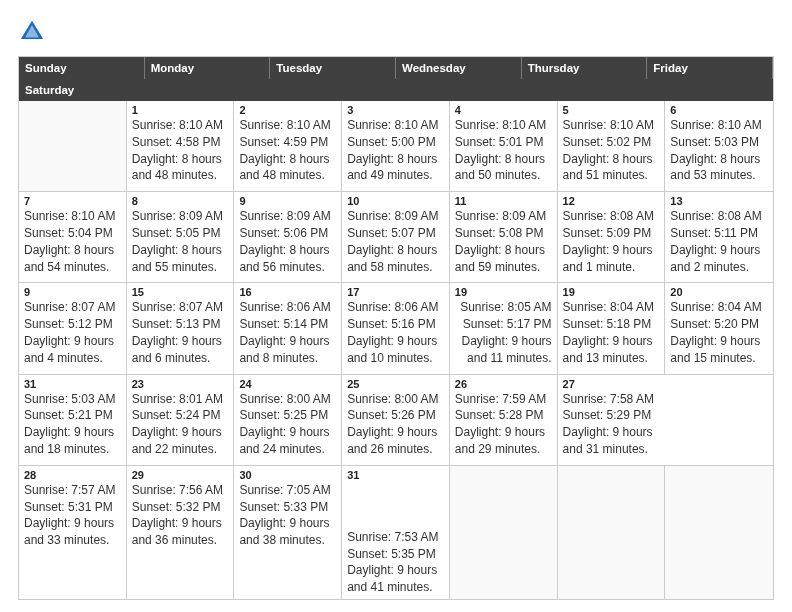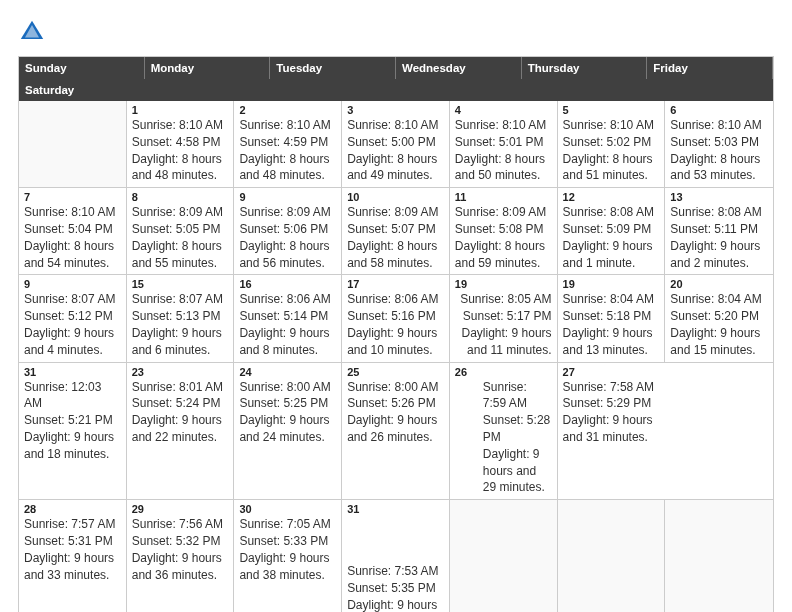--- a/index.html
+++ b/index.html
@@ -263,21 +263,21 @@
           <div class="cal-cell">
             <div class="day-num">20</div>
             <div class="day-info" style="white-space: pre-line;">Sunrise: 8:04 AM
 Sunset: 5:20 PM
 Daylight: 9 hours and 15 minutes.</div>
           </div>
         </div>
         <div class="cal-row">
           <div class="cal-cell">
             <div class="day-num">31</div>
-            <div class="day-info" style="white-space: pre-line;">Sunrise: 12:03 AM
+            <div class="day-info" style="white-space: pre-line;">Sunrise: 5:03 AM
 Sunset: 5:21 PM
 Daylight: 9 hours and 18 minutes.</div>
           </div>
           <div class="cal-cell">
             <div class="day-num">23</div>
             <div class="day-info" style="white-space: pre-line;">Sunrise: 8:01 AM
 Sunset: 5:24 PM
 Daylight: 9 hours and 22 minutes.</div>
           </div>
           <div class="cal-cell">
@@ -287,21 +287,21 @@
 Daylight: 9 hours and 24 minutes.</div>
           </div>
           <div class="cal-cell">
             <div class="day-num">25</div>
             <div class="day-info" style="white-space: pre-line;">Sunrise: 8:00 AM
 Sunset: 5:26 PM
 Daylight: 9 hours and 26 minutes.</div>
           </div>
           <div class="cal-cell">
             <div class="day-num">26</div>
-            <div class="day-info" style="white-space: pre-line; margin-left: 28px;">Sunrise: 7:59 AM
+            <div class="day-info" style="white-space: pre-line;">Sunrise: 7:59 AM
 Sunset: 5:28 PM
 Daylight: 9 hours and 29 minutes.</div>
           </div>
           <div class="cal-cell">
             <div class="day-num">27</div>
             <div class="day-info" style="white-space: pre-line;">Sunrise: 7:58 AM
 Sunset: 5:29 PM
 Daylight: 9 hours and 31 minutes.</div>
           </div>
         </div>

